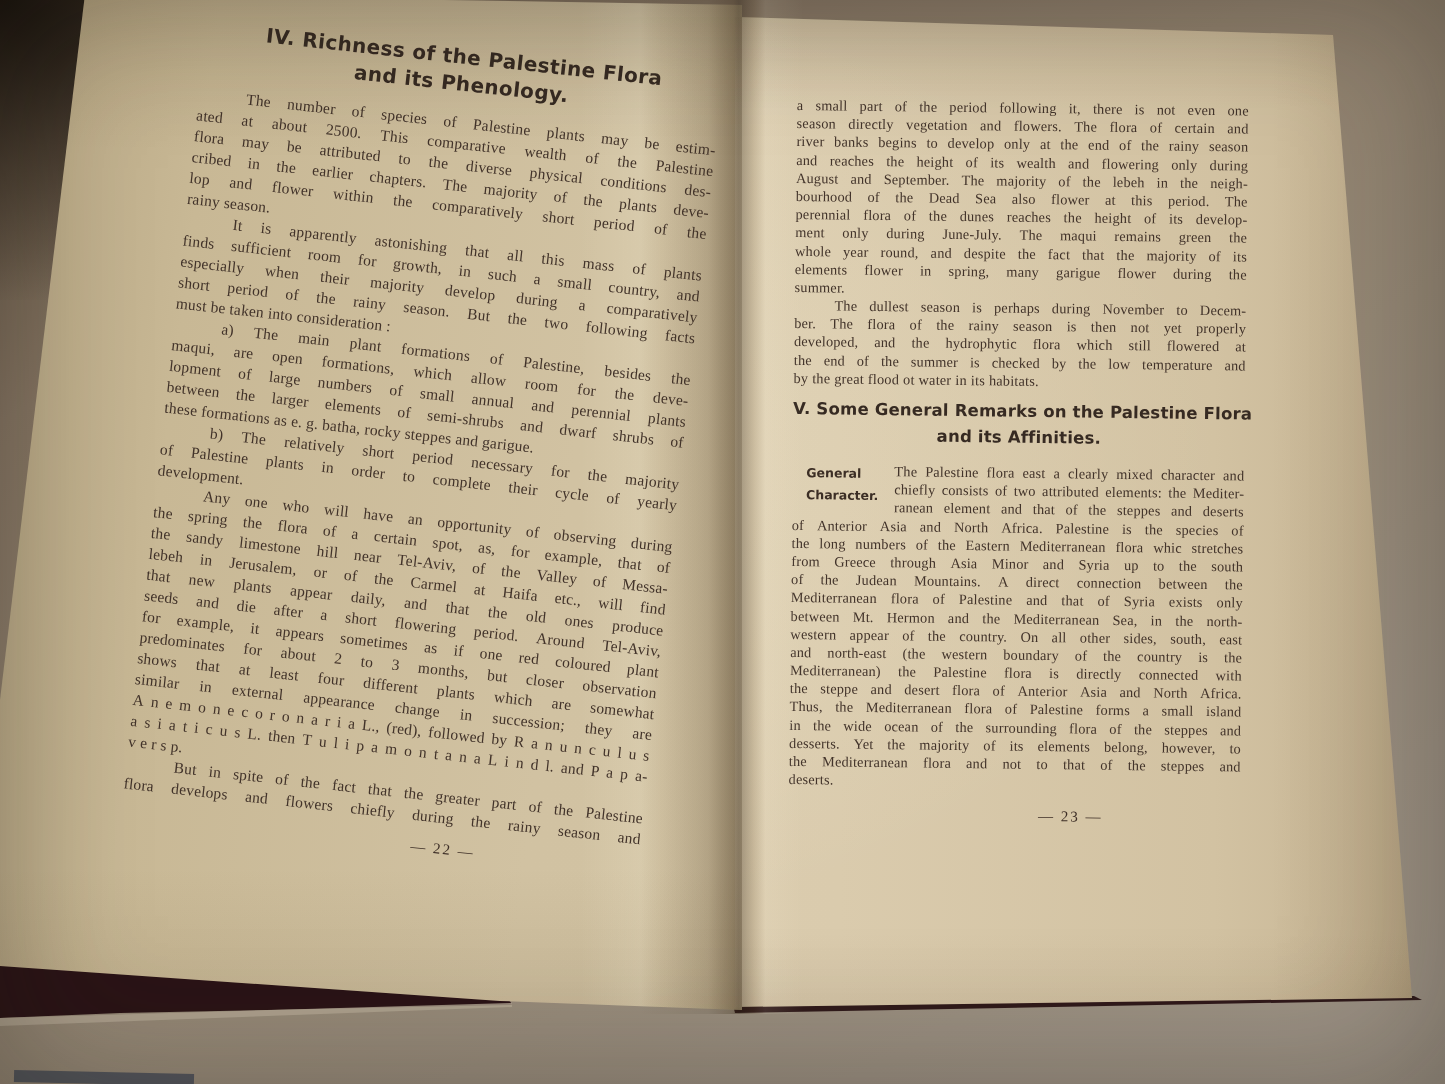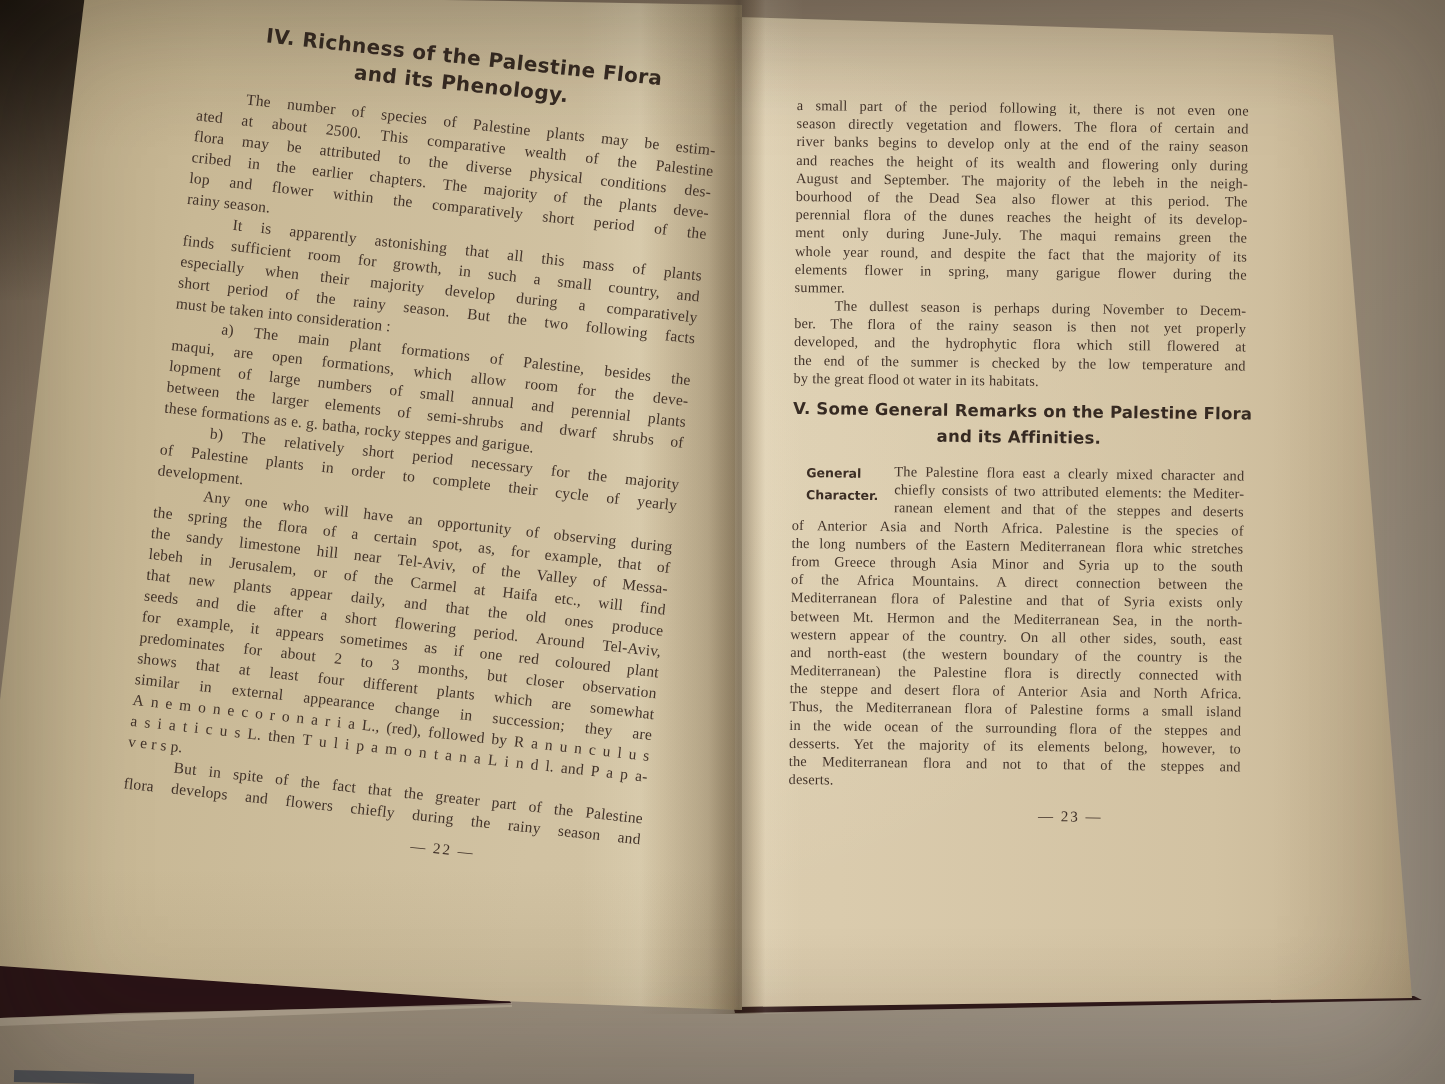--- a/index.html
+++ b/index.html
@@ -817,21 +817,21 @@
               <span>and</span>
               <span>Syria</span>
               <span>up</span>
               <span>to</span>
               <span>the</span>
               <span>south</span>
             </div>
             <div class="ln">
               <span>of</span>
               <span>the</span>
-              <span>Africa</span>
+              <span>Judean</span>
               <span>Mountains.</span>
               <span>A</span>
               <span>direct</span>
               <span>connection</span>
               <span>between</span>
               <span>the</span>
             </div>
             <div class="ln">
               <span>Mediterranean</span>
               <span>flora</span>

